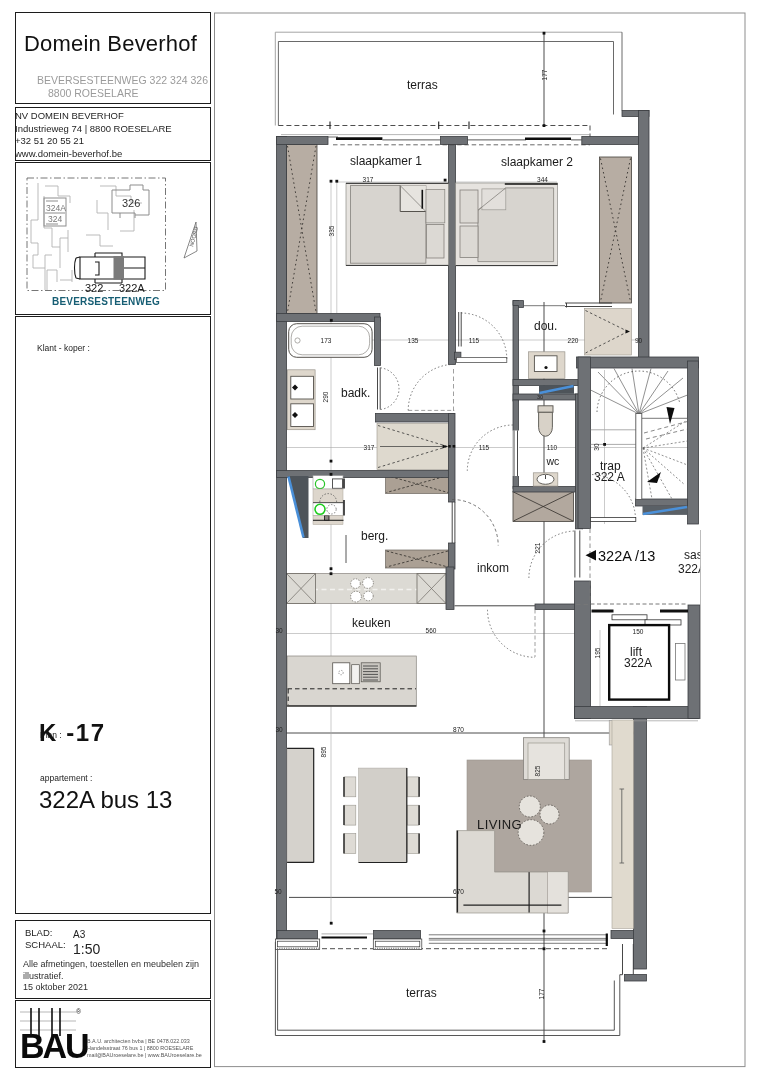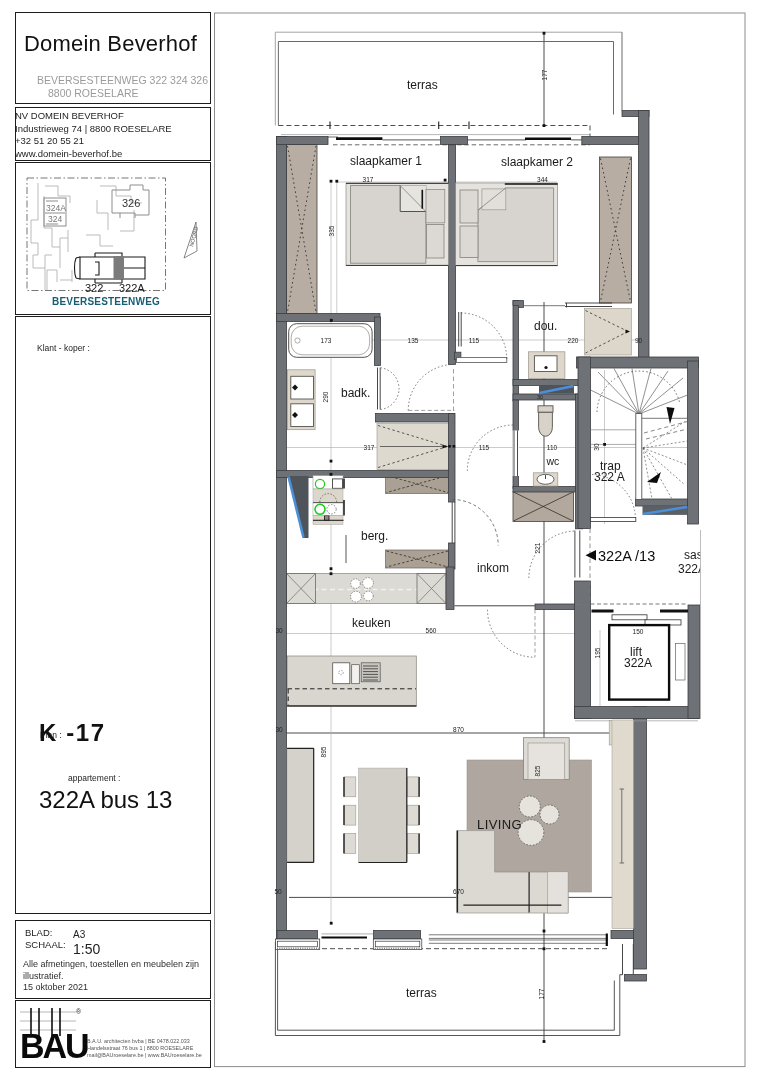--- a/index.html
+++ b/index.html
@@ -25,21 +25,21 @@
 <div class="box" style="left:15px;top:162px;width:194px;height:151px;"></div>
 
 <div class="box" style="left:15px;top:316px;width:194px;height:596px;"></div>
 
 <div class="abs" style="left:37px;top:334px;font-size:8.5px;color:#222;margin-top:9px;">Klant - koper :</div>
 
 <div class="abs" style="left:40px;top:729.5px;font-size:8.5px;color:#222;">Plan :</div>
 
 <div class="abs" style="left:39px;top:719px;font-size:24px;color:#111;letter-spacing:1.6px;font-weight:bold;">K -17</div>
 
-<div class="abs" style="left:40px;top:773px;font-size:8.5px;color:#222;margin-left:28px;">appartement :</div>
+<div class="abs" style="left:40px;top:773px;font-size:8.5px;color:#222;">appartement :</div>
 
 <div class="abs" style="left:39px;top:785.5px;font-size:24px;color:#111;">322A bus 13</div>
 
 <div class="box" style="left:15px;top:920px;width:194px;height:77px;"></div>
 
 <div class="abs" style="left:25px;top:927px;font-size:9.5px;color:#222;">BLAD:</div>
 <div class="abs" style="left:73px;top:929px;font-size:10px;color:#222;">A3</div>
 
 <div class="abs" style="left:25px;top:939px;font-size:9.5px;color:#222;">SCHAAL:</div>
 <div class="abs" style="left:73px;top:941px;font-size:14px;color:#222;">1:50</div>

